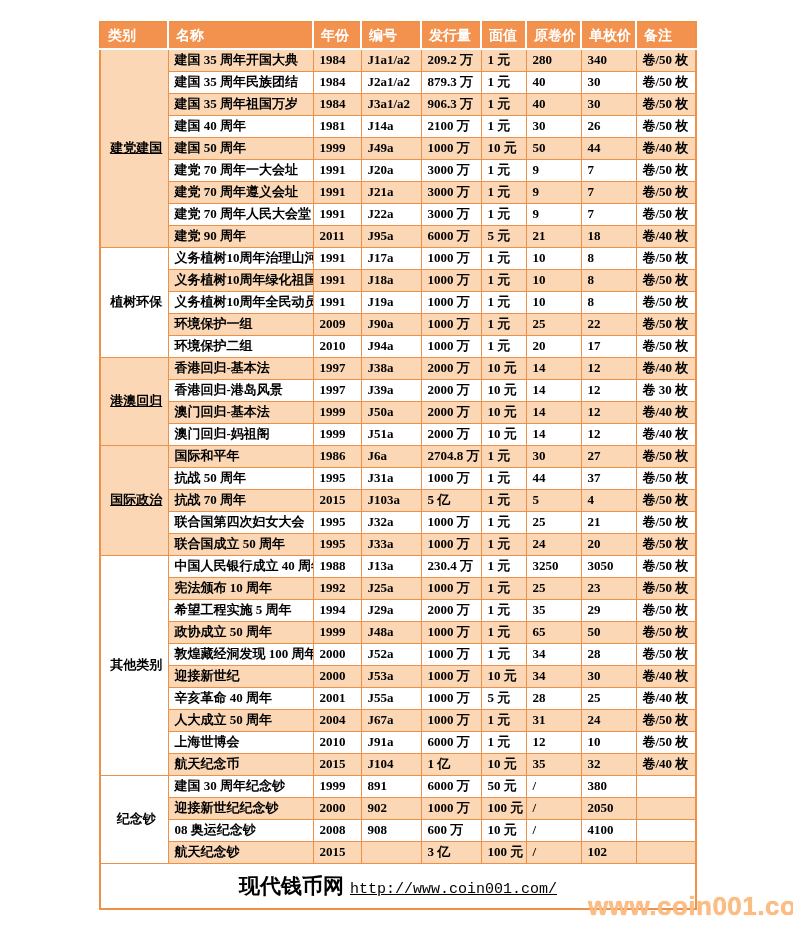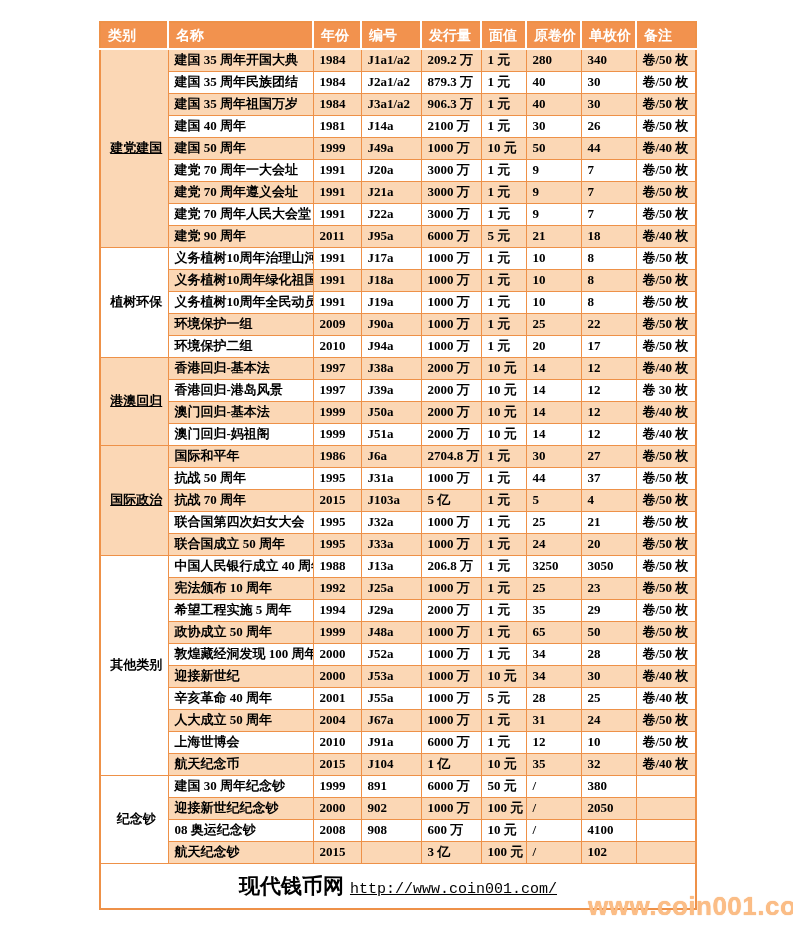--- a/index.html
+++ b/index.html
@@ -359,21 +359,21 @@
           <td class="cell-face-value">1 元</td>
           <td class="cell-roll-price c-red">24</td>
           <td class="cell-unit-price c-red">20</td>
           <td class="cell-note">卷/50 枚</td>
         </tr>
         <tr class="plain">
           <td rowspan="10" class="cat-cell cat-bg-white">其他类别</td>
           <td class="cell-name">中国人民银行成立 40 周年</td>
           <td class="cell-year">1988</td>
           <td class="cell-code">J13a</td>
-          <td class="cell-volume">206.8 万</td>
+          <td class="cell-volume">230.4 万</td>
           <td class="cell-face-value">1 元</td>
           <td class="cell-roll-price">3250</td>
           <td class="cell-unit-price">3050</td>
           <td class="cell-note">卷/50 枚</td>
         </tr>
         <tr class="stripe">
           <td class="cell-name">宪法颁布 10 周年</td>
           <td class="cell-year">1992</td>
           <td class="cell-code">J25a</td>
           <td class="cell-volume">1000 万</td>

